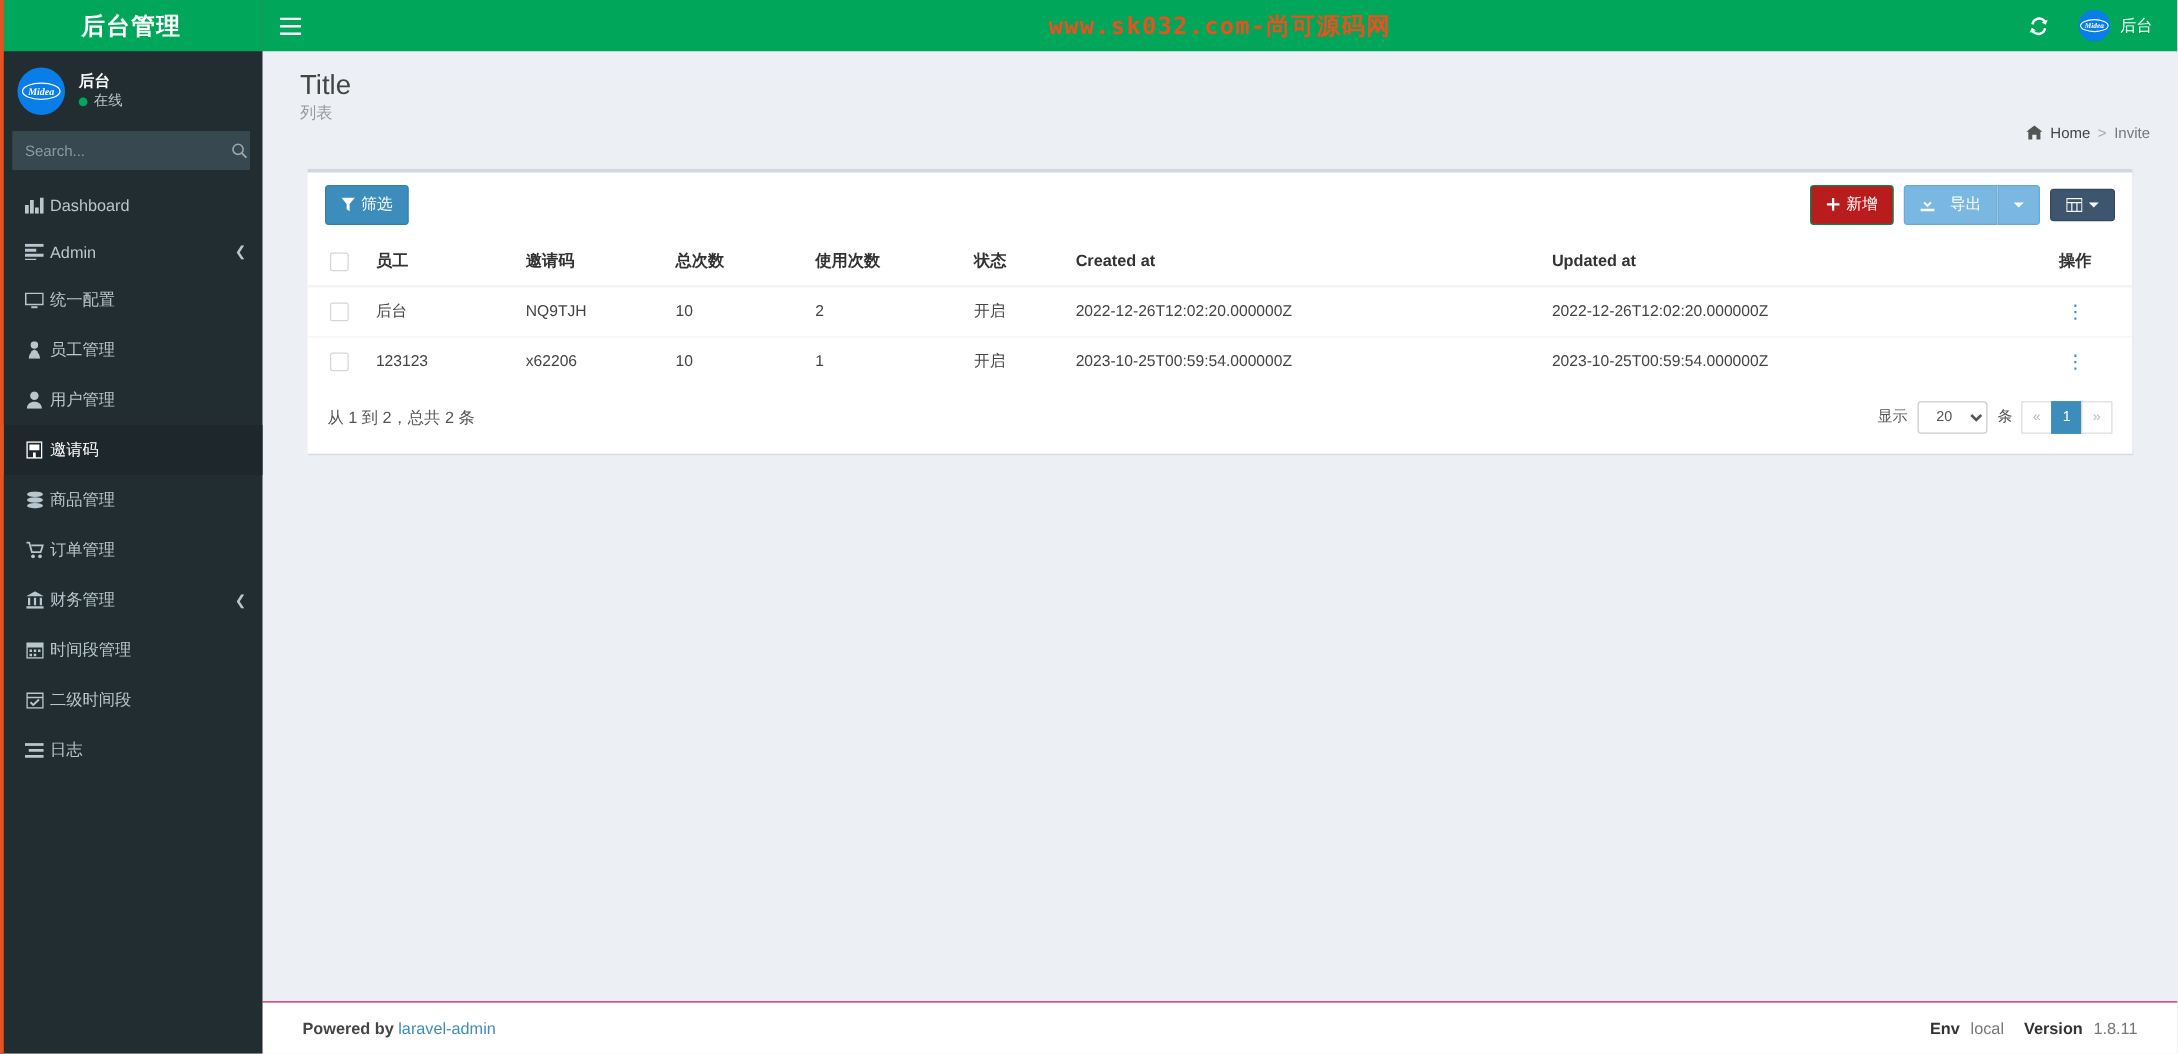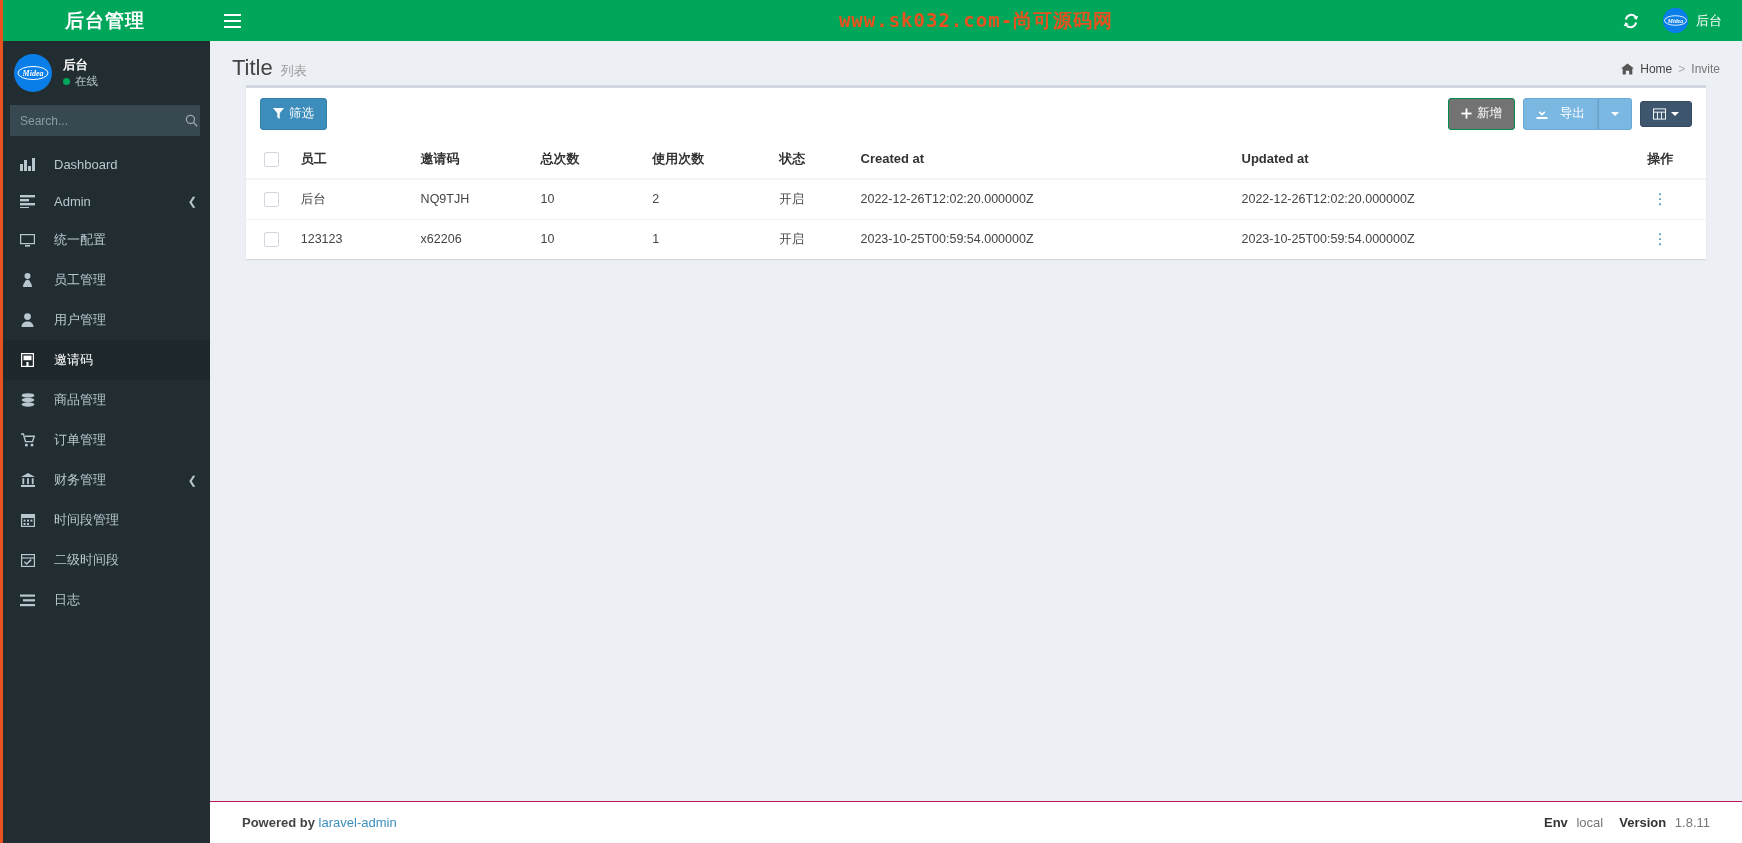--- a/index.html
+++ b/index.html
@@ -55,21 +55,21 @@
     width: 32px; height: 29px; background: transparent; border: 0;
     color: #999; cursor: pointer; display: flex; align-items: center; justify-content: center;
   }
 
   .menu-header {
     padding: 10px 16px 10px 16px; font-size: 11.5px;
     color: #4b646f; background: #1a2226; text-transform: uppercase;
   }
   .menu { list-style: none; }
   .menu li a {
-    display: flex; align-items: center; gap: 18px;
+    display: flex; align-items: center; gap: 4px;
     padding: 11px 7px 11px 16px;
     color: #b8c7ce; text-decoration: none; font-size: 13px;
     border-left: 3px solid transparent;
     position: relative;
   }
   .menu li a .mlabel { flex: 1; }
   .menu li.active a {
     background: #1e282c; color: #fff; border-left-color: #00a65a;
   }
   .menu .icon { width: 17px; display: flex; align-items: center; justify-content: center; flex: 0 0 17px; }
@@ -96,21 +96,21 @@
   .nav-icon-btn { padding: 0 14px; height: 41px; display: flex; align-items: center; cursor: pointer; }
   .nav-user { display: flex; align-items: center; gap: 8px; padding: 0 6px 0 10px; height: 41px; cursor: pointer; }
   .nav-avatar {
     width: 25px; height: 25px; border-radius: 50%; background: #0a7ee8;
     display: flex; align-items: center; justify-content: center;
     color: #fff; font-size: 6.5px; font-style: italic; font-weight: bold;
   }
   .nav-user-name { font-size: 13px; }
 
   .content-header {
-    padding: 14px 22px 4px 22px; display: flex; align-items: baseline;
+    padding: 14px 22px 22px 22px; display: flex; align-items: baseline; flex-direction: column;
   }
   .page-title { font-size: 22px; color: #444; font-weight: normal; }
   .page-subtitle { font-size: 13px; color: #999; margin-left: 8px; }
   .breadcrumb {
     margin-left: auto; font-size: 12px; color: #444;
     display: flex; align-items: center; gap: 6px;
   }
   .breadcrumb a { color: #444; text-decoration: none; }
   .breadcrumb .sep { color: #aaa; }
   .breadcrumb .crumb-active { color: #777; }
@@ -123,21 +123,21 @@
   .box-header {
     padding: 10px 14px; display: flex; align-items: center;
   }
   .btn {
     display: inline-flex; align-items: center; gap: 5px;
     font-size: 12.5px; border: 1px solid transparent; cursor: pointer;
     padding: 6px 12px; border-radius: 3px; font-family: inherit;
     line-height: 1.4;
   }
   .btn-filter { background: #3c8dbc; border-color: #367fa9; color: #fff; }
-  .btn-success { background: #737373; border-color: #008d4c; color: #fff; }
+  .btn-success { background: #b91c1c; border-color: #008d4c; color: #fff; }
   .btn-info { background: #7ab8e2; border-color: #6aa9d6; color: #fff; gap: 12px; }
   .btn-dark { background: #3d566e; border-color: #35495e; color: #fff; }
   .btn-group { display: inline-flex; }
   .btn-group .btn:first-child { border-top-right-radius: 0; border-bottom-right-radius: 0; }
   .btn-group .btn:last-child { border-top-left-radius: 0; border-bottom-left-radius: 0; border-left-color: rgba(0,0,0,0.12); }
   .header-actions { margin-left: auto; display: flex; align-items: center; gap: 8px; }
   .caret { width:0; height:0; border-left:4px solid transparent; border-right:4px solid transparent; border-top:4px solid currentColor; display:inline-block; }
 
   table { width: 100%; border-collapse: collapse; }
   thead th {
@@ -511,20 +511,33 @@
                 <td class="col-total">10</td>
                 <td class="col-used">1</td>
                 <td class="col-status">开启</td>
                 <td class="col-created">2023-10-25T00:59:54.000000Z</td>
                 <td class="col-updated">2023-10-25T00:59:54.000000Z</td>
                 <td class="col-op"><span class="kebab">⋮</span></td>
               </tr>
             </tbody>
         </table>
 
+        <div class="box-footer">
+          <div>从 1 到 2，总共 2 条</div>
+          <div class="footer-right">
+            <span style="font-size:12px;color:#555">显示</span>
+            <select class="per-page" id="per-page-select"><option value="10">10</option><option value="20" selected="">20</option><option value="30">30</option><option value="50">50</option><option value="100">100</option></select>
+            <span style="font-size:12px;color:#555">条</span>
+            <div class="pager">
+              <span class="disabled">«</span>
+              <span class="cur">1</span>
+              <span class="disabled">»</span>
+            </div>
+          </div>
+        </div>
 
       </section>
     </div>
 
     <footer class="footer">
       <div>
         <b>Powered by</b>
         <a href="#">laravel-admin</a>
       </div>
       <div class="footer-meta">

